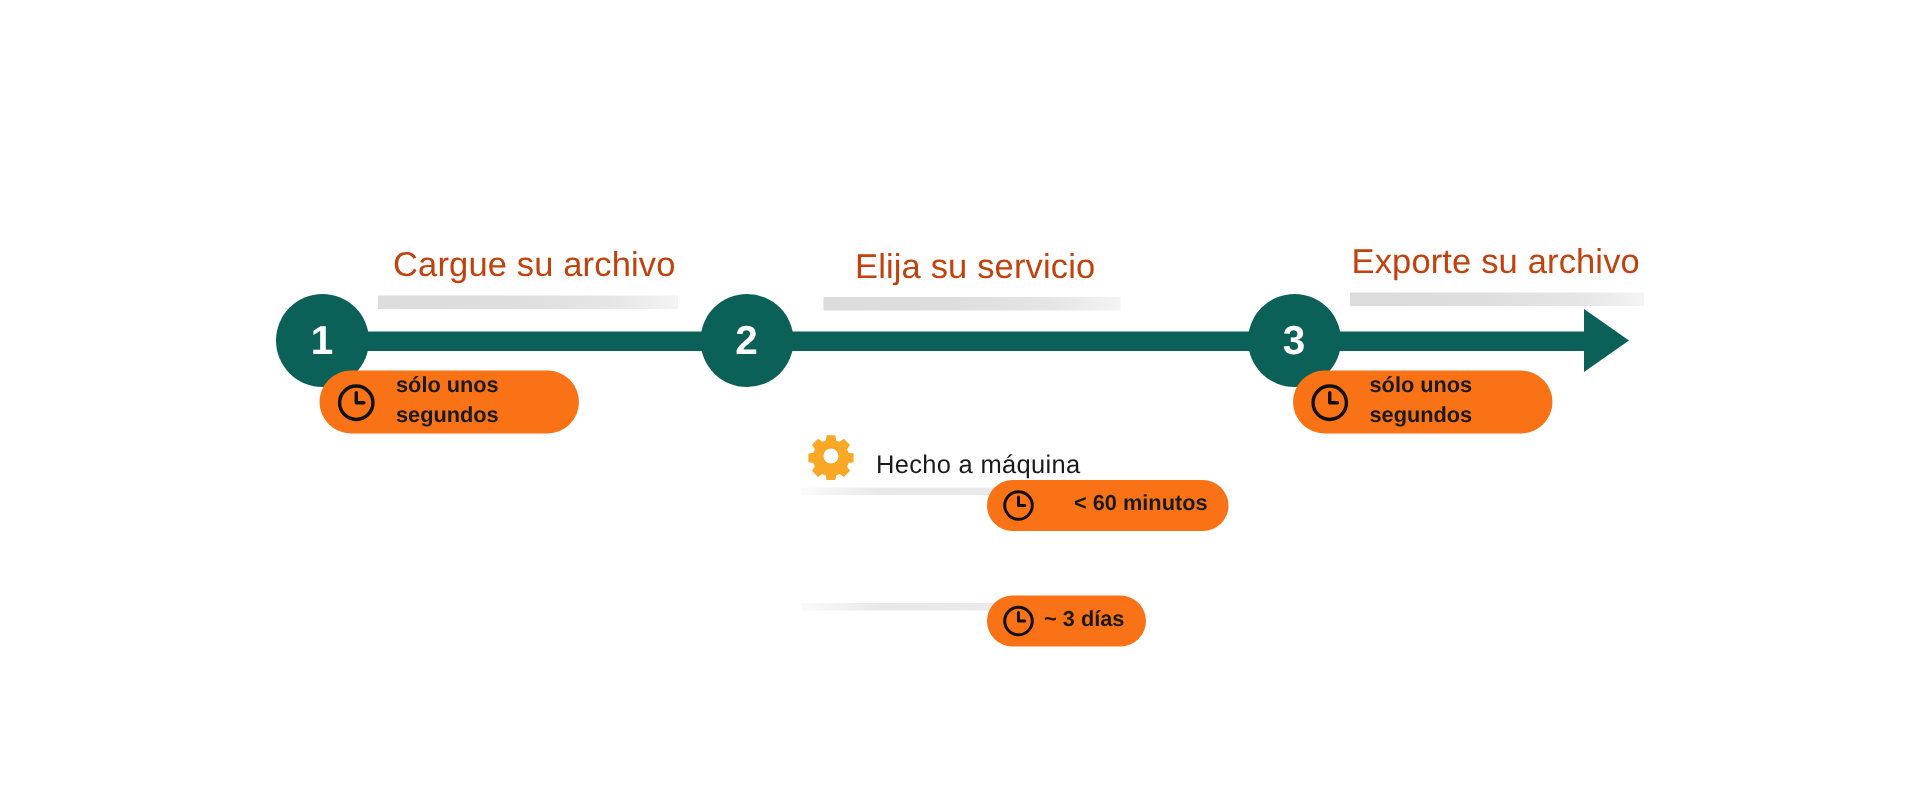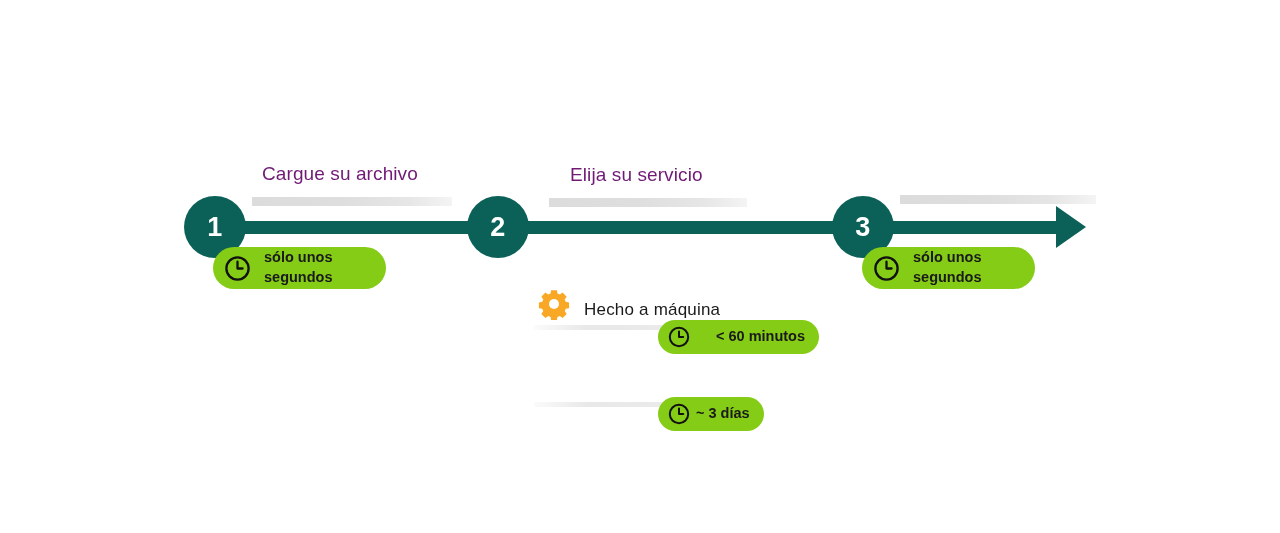--- a/index.html
+++ b/index.html
@@ -59,22 +59,22 @@
     line-height: 1;
     letter-spacing: 0.5px;
   }
   .step-node.s1 { left: 184px; top: 196px; }
   .step-node.s2 { left: 467px; top: 196px; }
   .step-node.s3 { left: 832px; top: 196px; }
 
   
   .step-title {
     position: absolute;
-    font-size: 19px;
-    color: #701a75;
+    font-size: 23px;
+    color: #c2410c;
     white-space: nowrap;
     letter-spacing: 0.1px;
   }
   .step-title.t1 { left: 262px; top: 163px; }
   .step-title.t2 { left: 570px; top: 164px; }
   .step-title.t3 { left: 901px; top: 161px; }
 
   
   .grey-bar {
     position: absolute;
@@ -82,21 +82,21 @@
     background: linear-gradient(to right,
                 #dcdcdc 0%, #dedede 45%, #e6e6e6 78%, #f4f4f4 100%);
   }
   .grey-bar.g1 { left: 252px; top: 197px; width: 200px; }
   .grey-bar.g2 { left: 549px; top: 198px; width: 198px; }
   .grey-bar.g3 { left: 900px; top: 195px; width: 196px; }
 
   
   .pill {
     position: absolute;
-    background: #84cc16;
+    background: #f97316;
     border-radius: 21px;
     display: flex;
     align-items: center;
     box-sizing: border-box;
   }
   .pill .clock-ic {
     flex: none;
     display: block;
   }
   .pill-text {
@@ -159,20 +159,21 @@
 
   <div class="timeline-line"></div>
   <div class="timeline-arrowhead"></div>
 
   <div class="grey-bar g1"></div>
   <div class="grey-bar g2"></div>
   <div class="grey-bar g3"></div>
 
   <div class="step-title t1">Cargue su archivo</div>
   <div class="step-title t2">Elija su servicio</div>
+  <div class="step-title t3">Exporte su archivo</div>
 
   <div class="step-node s1">1</div>
   <div class="step-node s2">2</div>
   <div class="step-node s3">3</div>
 
   <div class="pill p-left">
     <svg class="clock-ic" width="29" height="29" viewBox="0 0 24 24">
       <circle cx="12" cy="12" r="9.2" fill="none" stroke="#111111" stroke-width="1.9"></circle>
       <path d="M12 6.4 L12 12 L16.2 12" fill="none" stroke="#111111" stroke-width="1.9" stroke-linecap="round" stroke-linejoin="round"></path>
     </svg>

